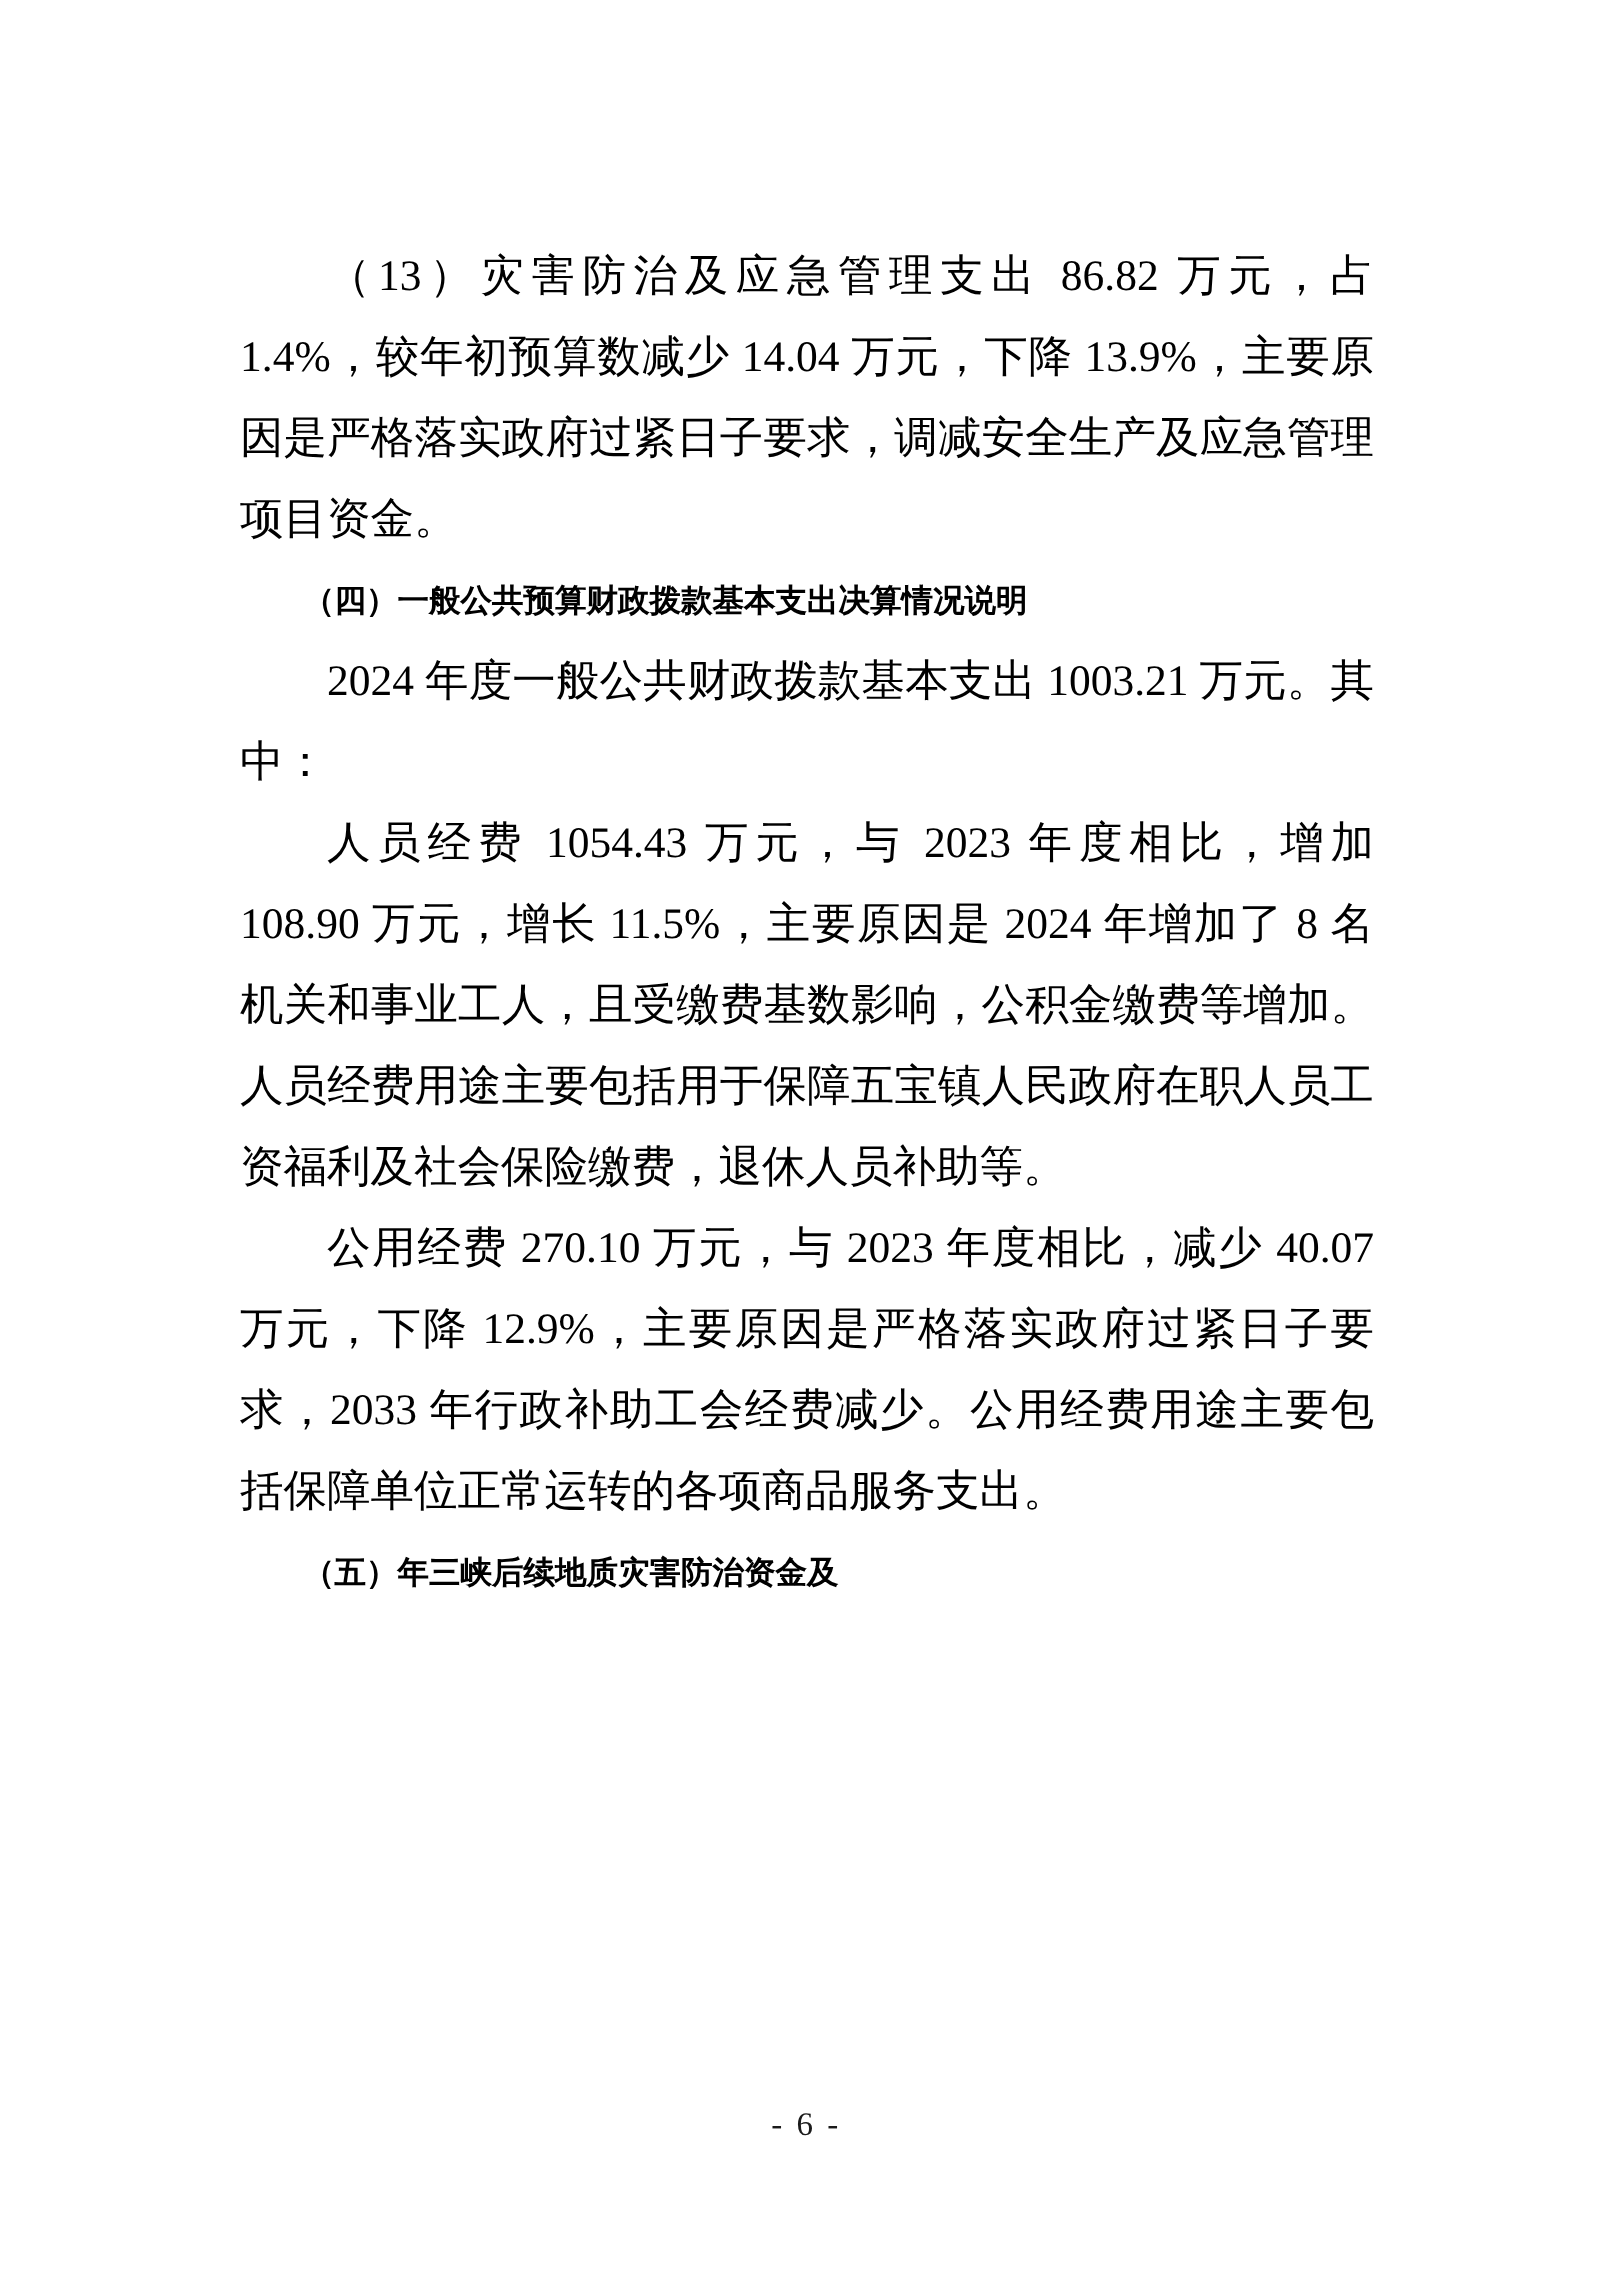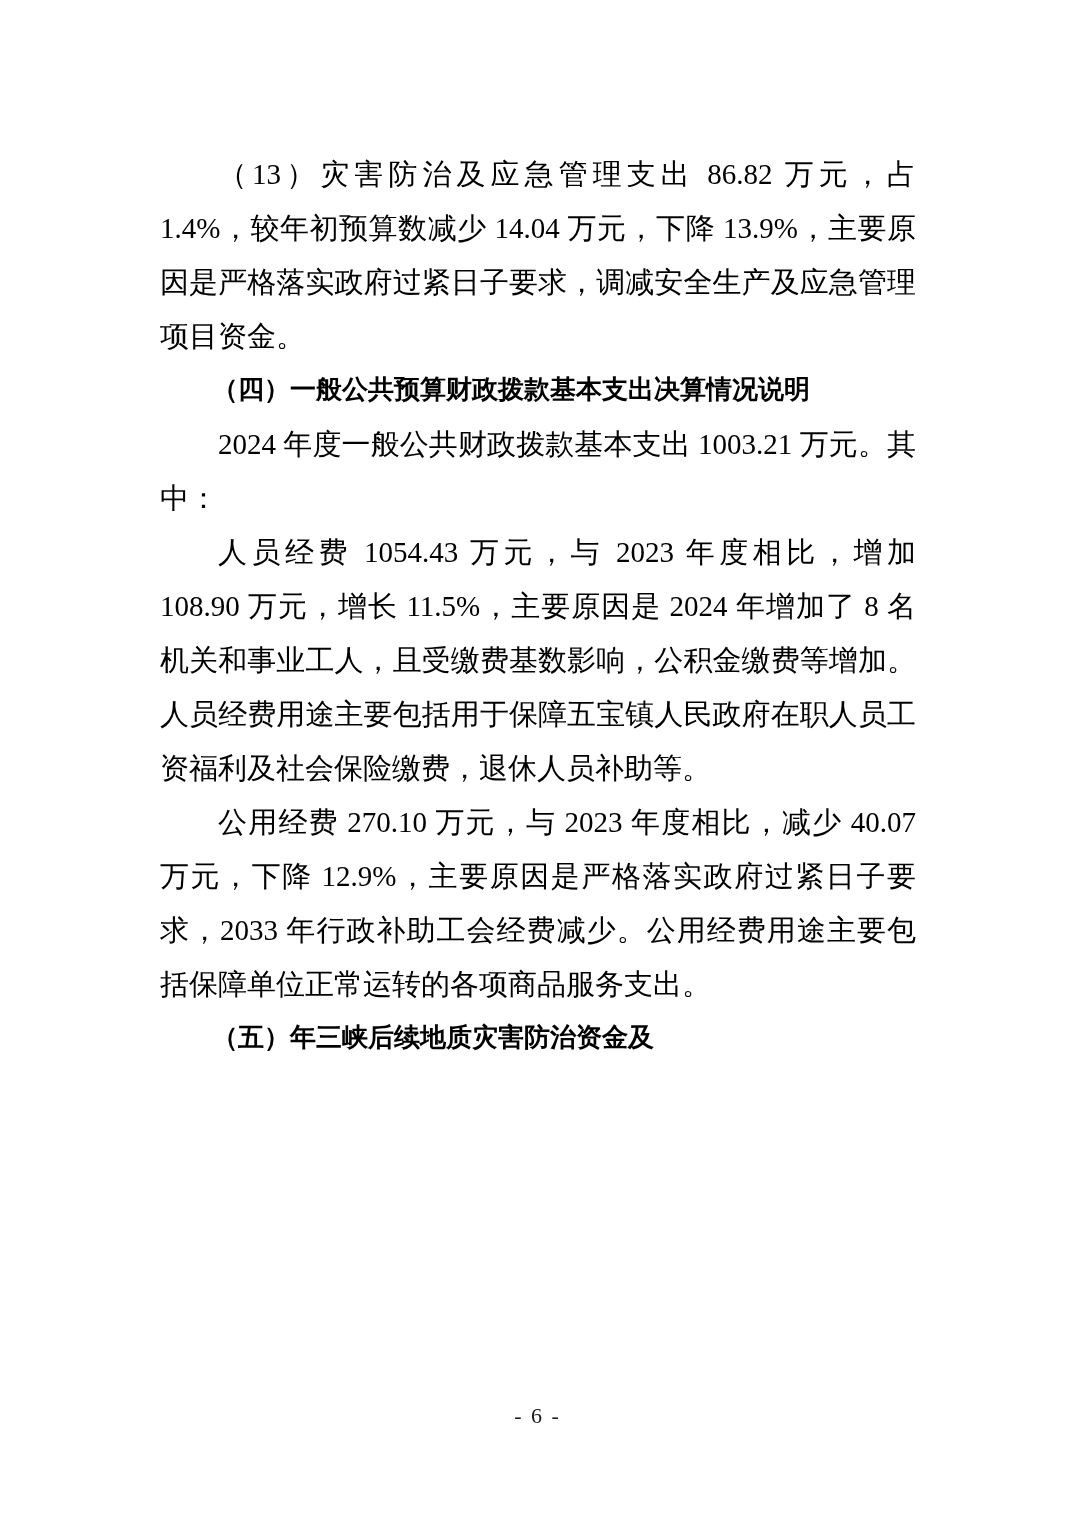--- a/index.html
+++ b/index.html
@@ -15,37 +15,37 @@
     font-family: "Liberation Serif", "DejaVu Serif", serif;
   }
   .page {
     position: absolute;
     inset: 0;
     color: #000000;
   }
   .doc-body {
     position: absolute;
     left: 160px;
-    top: 147px;
+    top: 157px;
     width: 756px;
   }
   .para {
     font-family: "Liberation Serif", "DejaVu Serif", serif;
     font-size: 29px;
     line-height: 54px;
     color: #000000;
     text-align: justify;
     text-indent: 2em;
     margin: 0;
     word-break: normal;
     overflow-wrap: break-word;
   }
   .heading {
     font-family: "Liberation Serif", "DejaVu Serif", serif;
-    font-size: 26px;
+    font-size: 21px;
     line-height: 54px;
     font-weight: bold;
     color: #000000;
     text-indent: 2em;
     margin: 0;
     text-align: left;
   }
   .footer {
     position: absolute;
     top: 1401px;

